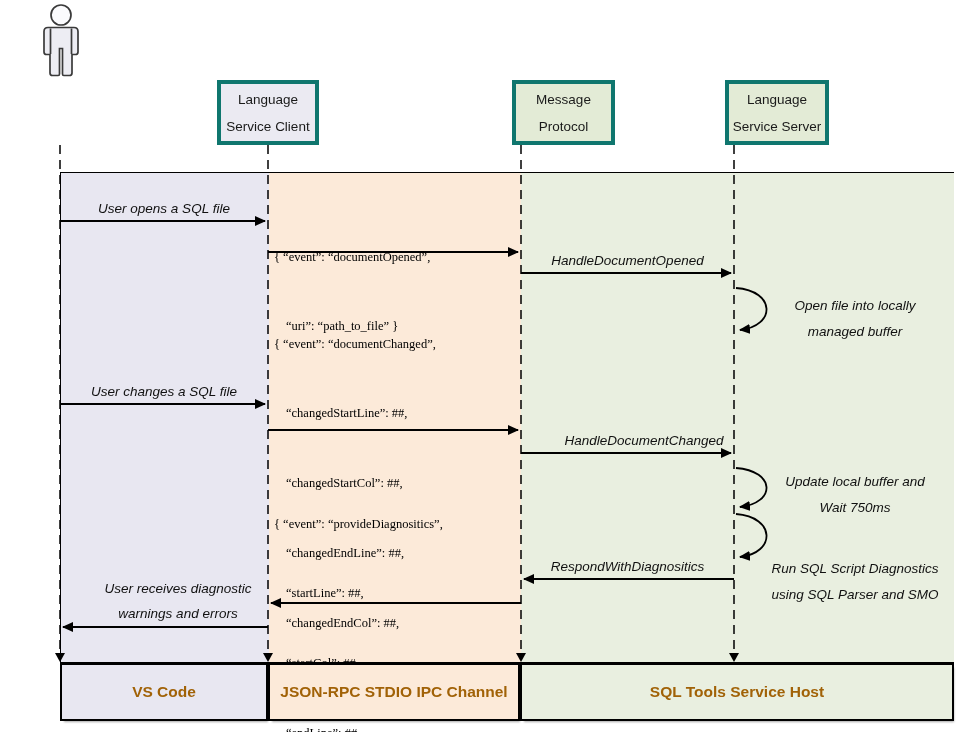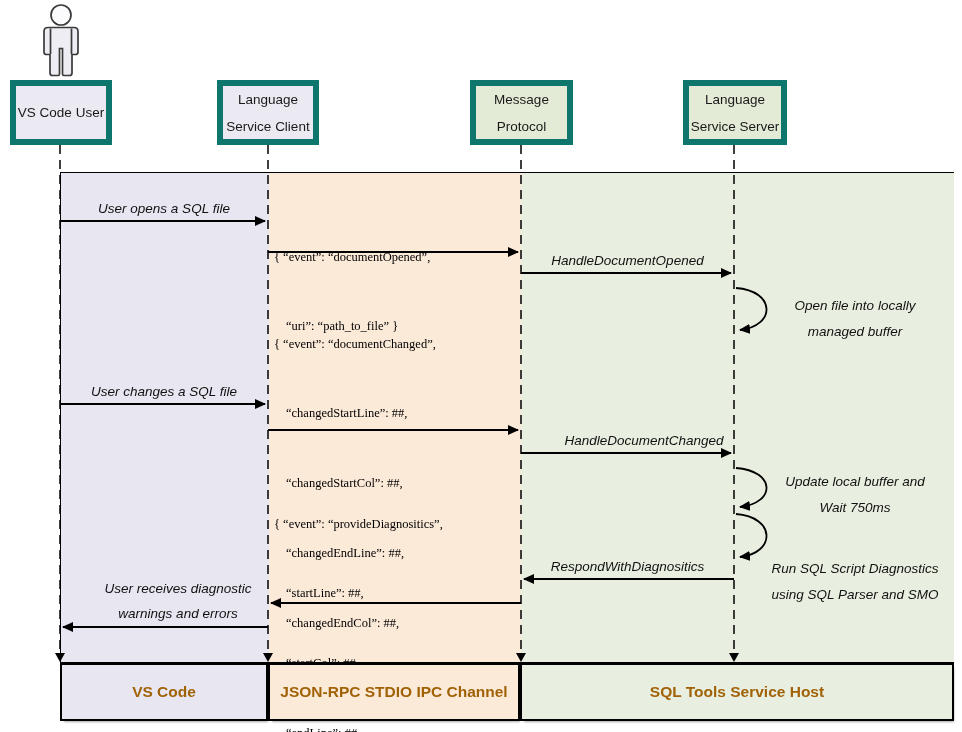--- a/index.html
+++ b/index.html
@@ -26,28 +26,28 @@
   .lane-jsonrpc  { left: 208px; width: 252px; background: #fcead9; }
   .lane-sqltools { left: 460px; width: 433px; background: #e9efe0; }
 
   
   svg.overlay { position: absolute; left: 0; top: 0; pointer-events: none; }
 
   
   .abox {
     position: absolute;
     top: 80px; height: 65px;
-    border: 6px solid #0f766e;
+    border: 4px solid #0f766e;
     display: flex; flex-direction: column;
     align-items: center; justify-content: center;
     font-size: 13.5px; line-height: 27px;
     text-align: center; color: #1a1a1a;
   }
   .abox.lav { background: #ebeaf2; }
-  .abox.grn { background: #e3ebd6; }
+  .abox.grn { background: #e3ebd6; margin-left: 42px; }
   .abox-user     { left: 10px;  width: 102px; }
   .abox-client   { left: 217px; width: 102px; }
   .abox-protocol { left: 470px; width: 103px; }
   .abox-server   { left: 683px; width: 104px; }
 
   
   .bbox {
     position: absolute;
     top: 663px; height: 58px;
     border: 2px solid #000;
@@ -146,23 +146,20 @@
       <line x1="734" y1="579" x2="524" y2="579" marker-end="url(#ah)"></line>
       <line x1="521" y1="603" x2="271" y2="603" marker-end="url(#ah)"></line>
       <line x1="268" y1="627" x2="63" y2="627" marker-end="url(#ah)"></line>
 
       <path d="M736,288 C776,291 776,326 740,330" marker-end="url(#ah)"></path>
       <path d="M736,468 C776,471 776,503 740,507" marker-end="url(#ah)"></path>
       <path d="M736,514 C776,517 776,553 740,557" marker-end="url(#ah)"></path>
     </g>
   </svg>
 
-  <div class="abox lav abox-user">
-    <span>VS Code User</span>
-  </div>
   <div class="abox lav abox-client">
     <span>Language</span>
     <span>Service Client</span>
   </div>
   <div class="abox grn abox-protocol">
     <span>Message</span>
     <span>Protocol</span>
   </div>
   <div class="abox grn abox-server">
     <span>Language</span>

